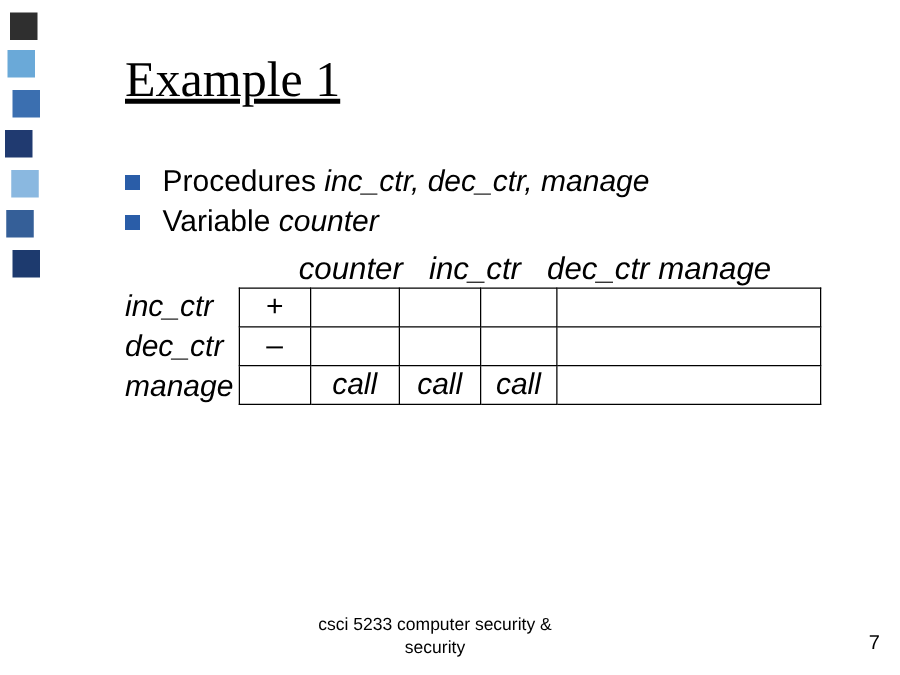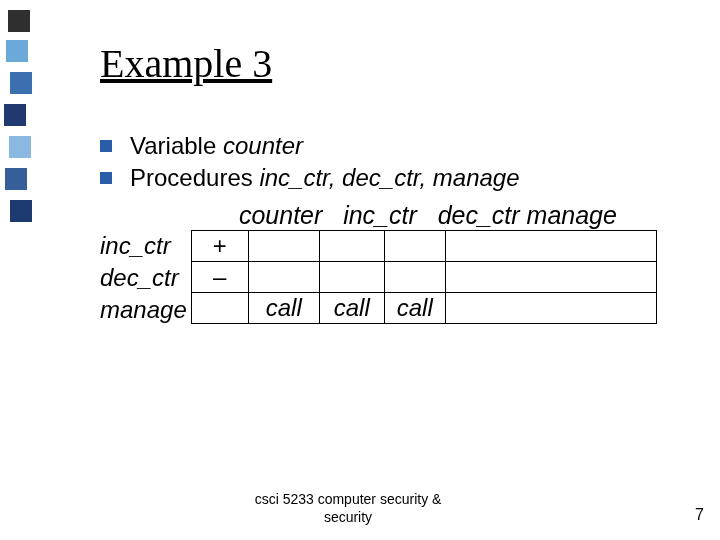--- a/index.html
+++ b/index.html
@@ -116,35 +116,35 @@
 <div class="sidebar">
   <div class="stripe" style="left:8px; top:10px;  background:#2f2f2f"></div>
   <div class="stripe" style="left:6px; top:40px;  background:#6aa9d8"></div>
   <div class="stripe" style="left:10px;top:72px;  background:#3b6fb0"></div>
   <div class="stripe" style="left:4px; top:104px; background:#203a70"></div>
   <div class="stripe" style="left:9px; top:136px; background:#8ab8e0"></div>
   <div class="stripe" style="left:5px; top:168px; background:#355f98"></div>
   <div class="stripe" style="left:10px;top:200px; background:#1d3a6e"></div>
 </div>
 
-<div class="title">Example 3</div>
+<div class="title">Example 1</div>
 
 <div class="content">
 
   <div class="bullet-list">
     <div class="bullet-line">
       <span class="sq"></span>
       <span>
-        <span>Variable </span><span class="italic">counter</span>
+        <span>Procedures </span><span class="italic">inc_ctr, dec_ctr, manage</span>
       </span>
     </div>
     <div class="bullet-line">
       <span class="sq"></span>
       <span>
-        <span>Procedures </span><span class="italic">inc_ctr, dec_ctr, manage</span>
+        <span>Variable </span><span class="italic">counter</span>
       </span>
     </div>
   </div>
 
   <div class="header-row">                    <span>counter</span>   <span>inc_ctr</span>   <span>dec_ctr</span> <span>manage</span></div>
 
   <div class="table-wrap">
     <div class="row-labels">
       <div>inc_ctr</div>
       <div>dec_ctr</div>

